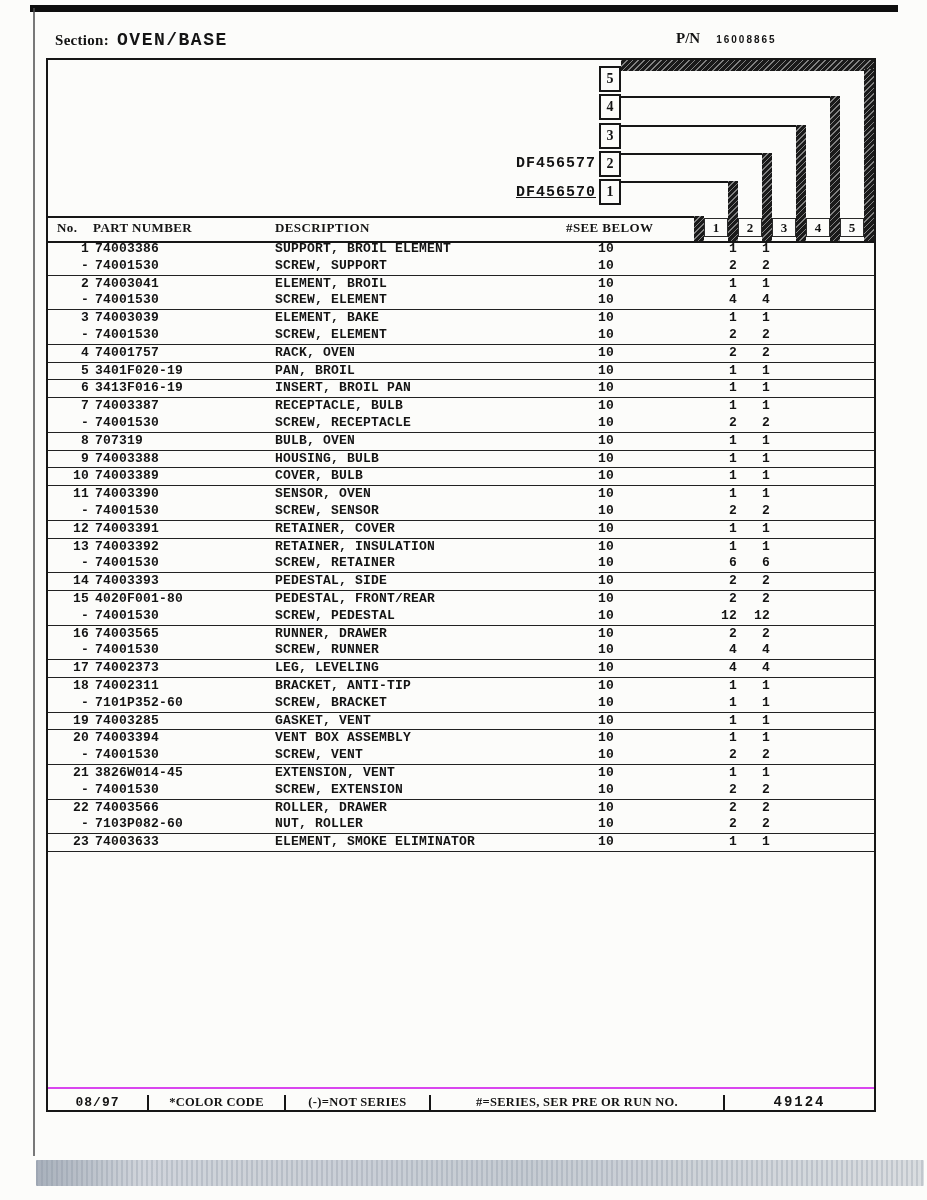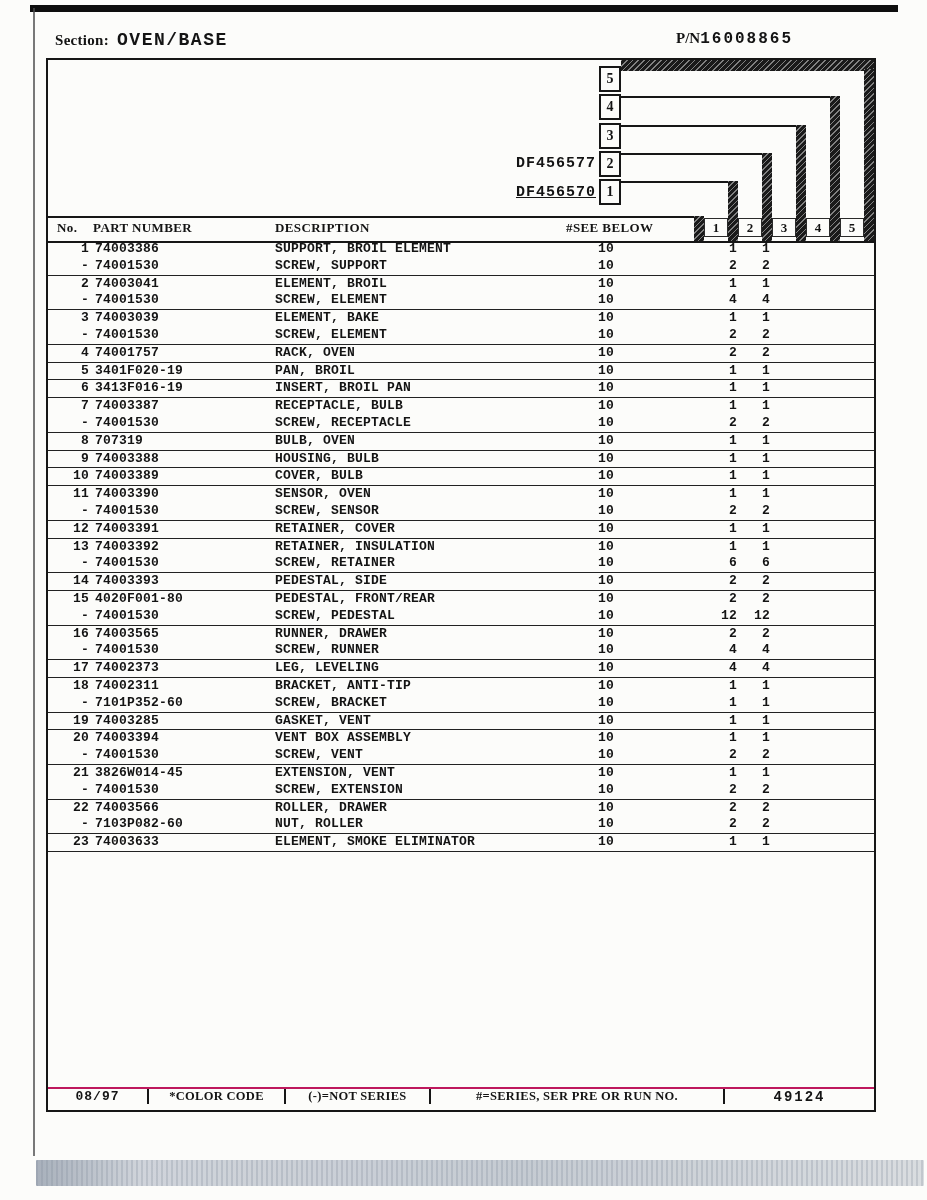--- a/index.html
+++ b/index.html
@@ -4,21 +4,21 @@
 <style>
   html,body{margin:0;padding:0;background:#ffffff;}
   .page{position:relative;width:927px;height:1200px;background:#fcfcfa;overflow:hidden;
         font-family:"Liberation Mono",monospace;color:#141414;}
   .topbar{position:absolute;left:30px;top:5px;width:868px;height:7px;background:#0e0e0e;}
   .leftedge{position:absolute;left:33px;top:8px;width:2px;height:1148px;background:#4c4c4c;opacity:.75;}
   .serif{font-family:"Liberation Serif",serif;font-weight:700;}
   .sechead{position:absolute;left:55px;top:30px;font-size:15px;letter-spacing:.3px;}
   .sechead .monoval{font-family:"Liberation Mono",monospace;font-weight:700;letter-spacing:1.5px;margin-left:8px;font-size:18px;}
   .pnhead{position:absolute;left:676px;top:30px;font-size:15px;}
-  .pnhead .monoval{font-family:Liberation Mono, monospace;font-weight:700;letter-spacing:2px;margin-left:0;font-size:16px;}
+  .pnhead .monoval{font-family:Liberation Sans, sans-serif;font-weight:700;letter-spacing:2px;margin-left:16px;font-size:10px;}
 
   .sheet{position:absolute;left:46px;top:58px;width:830px;height:1054px;box-sizing:border-box;
          border:2px solid #161616;background:#fcfcfa;}
   #diagram{position:absolute;left:0;top:0;width:826px;height:181px;}
   .hatch{background-color:#1a1a1a;
          background-image:repeating-linear-gradient(135deg,rgba(255,255,255,.45) 0 1px,rgba(255,255,255,0) 1px 4px);}
   .topbracket{position:absolute;left:573px;top:0;width:253px;height:11px;}
   .lvlbox{position:absolute;left:551px;width:22px;height:26px;box-sizing:border-box;border:2px solid #161616;
           background:#fcfcfa;display:flex;align-items:center;justify-content:center;
           font:700 14px "Liberation Serif",serif;}
@@ -45,22 +45,22 @@
   .row{position:relative;height:16.8px;line-height:16.8px;font:700 13px "Liberation Mono",monospace;
        letter-spacing:.2px;white-space:nowrap;}
   .row span{position:absolute;top:0;}
   .c-no{left:0;width:41px;text-align:right;}
   .c-part{left:47px;}
   .c-desc{left:227px;}
   .c-see{left:520px;width:46px;text-align:right;}
   .c-q1{left:650px;width:39px;text-align:right;}
   .c-q2{left:684px;width:38px;text-align:right;}
 
-  .tfoot{position:absolute;left:0;bottom:0;width:826px;height:21px;border-top:2px solid #be185d;
-         display:flex;align-items:flex-start;box-sizing:content-box;}
+  .tfoot{position:absolute;left:0;bottom:0;width:826px;height:21px;border-top:2px solid #d946ef;
+         display:flex;align-items:flex-end;box-sizing:content-box;}
   .fcell{display:flex;align-items:center;justify-content:center;
          font:700 12.5px "Liberation Serif",serif;letter-spacing:.3px;white-space:nowrap;box-sizing:border-box;}
   .fmono{font-family:"Liberation Mono",monospace;font-size:13px;letter-spacing:1px;}
   .fnum{font-family:"Liberation Mono",monospace;font-size:14px;letter-spacing:2px;}
 
   .scanstrip{position:absolute;left:36px;top:1160px;width:888px;height:26px;border-radius:1px;
     background:
       repeating-linear-gradient(90deg,rgba(110,122,140,.28) 0 2px,rgba(255,255,255,0) 2px 5px),
       linear-gradient(90deg,#9aa4b1 0%,#c9ced6 12%,#bcc3cc 55%,#d4d8dc 100%);
     opacity:.85;}

